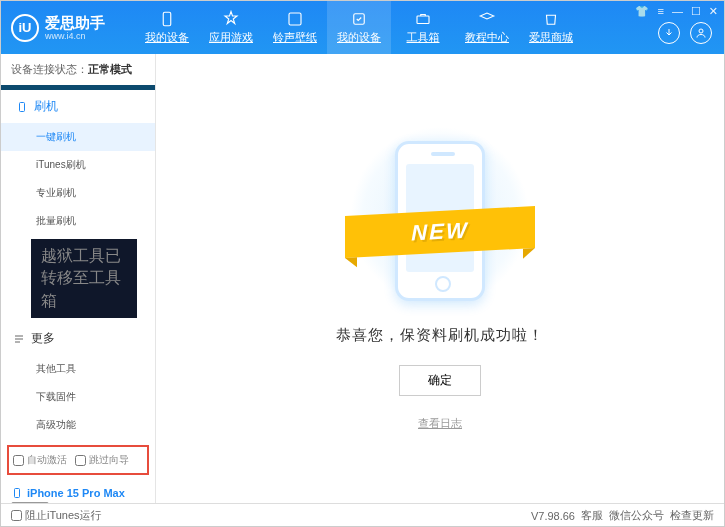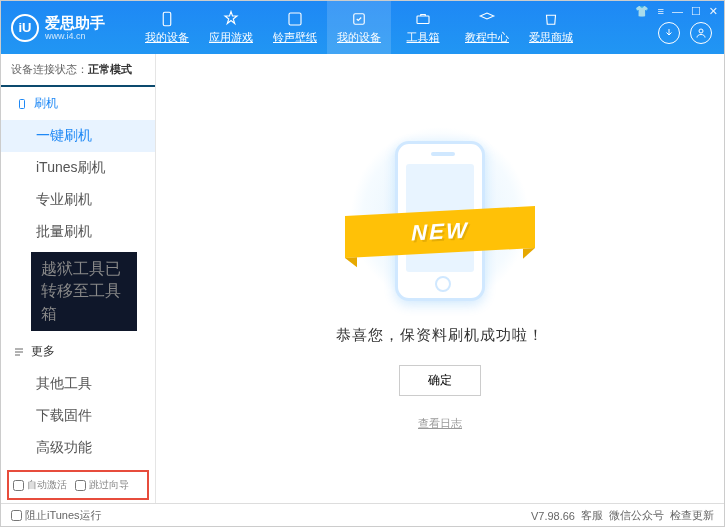--- a/index.html
+++ b/index.html
@@ -14,25 +14,25 @@
 .nav-item { width: 64px; display: flex; flex-direction: column; align-items: center; justify-content: center; font-size: 11px; cursor: pointer; }
 .nav-item.active { background: rgba(255,255,255,0.15); }
 .nav-icon { width: 18px; height: 18px; margin-bottom: 2px; display: flex; align-items: center; justify-content: center; }
 .window-controls { position: absolute; top: 4px; right: 6px; display: flex; gap: 8px; font-size: 11px; }
 .wc { cursor: pointer; opacity: 0.9; }
 .header-right { position: absolute; right: 12px; bottom: 10px; display: flex; gap: 10px; }
 .hr-circle { width: 22px; height: 22px; border: 1.5px solid #fff; border-radius: 50%; display: flex; align-items: center; justify-content: center; cursor: pointer; }
 
 .body-area { display: flex; height: 449px; }
 .sidebar { width: 155px; border-right: 1px solid #e5e5e5; font-size: 12px; color: #333; overflow: hidden; }
-.status-bar { padding: 8px 10px; font-size: 11px; color: #666; border-bottom: 2px solid #0c4a6e; }
+.status-bar { padding: 8px 10px; font-size: 11px; color: #666; border-bottom: 5px solid #0c4a6e; }
 .status-val { color: #333; font-weight: bold; }
 .side-header { padding: 8px 12px; font-size: 12px; color: #333; display: flex; align-items: center; gap: 6px; }
 .side-header.active { border-left: 3px solid #1e88f5; color: #1e88f5; margin-left: -3px; padding-left: 15px; }
-.side-item { padding: 7px 12px 7px 35px; font-size: 14px; color: #555; cursor: pointer; }
+.side-item { padding: 7px 12px 7px 35px; font-size: 10px; color: #555; cursor: pointer; }
 .side-item.active { background: #e8f3ff; color: #1e88f5; }
 .side-item.sub-box { background: #0f172a; padding: 6px 10px; margin: 4px 18px 4px 30px; font-size: 16px; color: #888; line-height: 1.4; }
 .side-header.locked { color: #aaa; }
 .checkboxes { border: 2px solid #e74c3c; margin: 6px; padding: 6px 4px; display: flex; gap: 8px; font-size: 10px; color: #888; }
 .cb-wrap { display: flex; align-items: center; gap: 3px; }
 .cb-wrap input { width: 11px; height: 11px; }
 .device-info { padding: 6px 10px; font-size: 11px; }
 .device-name { color: #1e88f5; font-weight: bold; display: flex; align-items: center; gap: 4px; }
 .storage-badge { display: inline-block; border: 1px solid #999; border-radius: 2px; padding: 0 4px; font-size: 9px; color: #666; margin-top: 3px; }
 
@@ -183,20 +183,26 @@
         <input type="checkbox" style="">
         <span>自动激活</span>
       </label>
       <label class="cb-wrap">
         <input type="checkbox" style="">
         <span>跳过向导</span>
       </label>
     </div>
 
     <div class="device-info">
+      <div class="device-name">
+        <svg class="small-icon" viewBox="0 0 24 24">
+            <rect x="7" y="3" width="10" height="18" rx="2" fill="none" stroke="#1e88f5" stroke-width="2"></rect>
+          </svg>
+        <span>iPhone 15 Pro Max</span>
+      </div>
       <span class="storage-badge">512GB</span>
       
     </div>
   </div>
 
   <div class="main">
     <div class="illustration">
       <div class="halo"></div>
       <div class="phone">
           <div class="phone-screen"></div>

